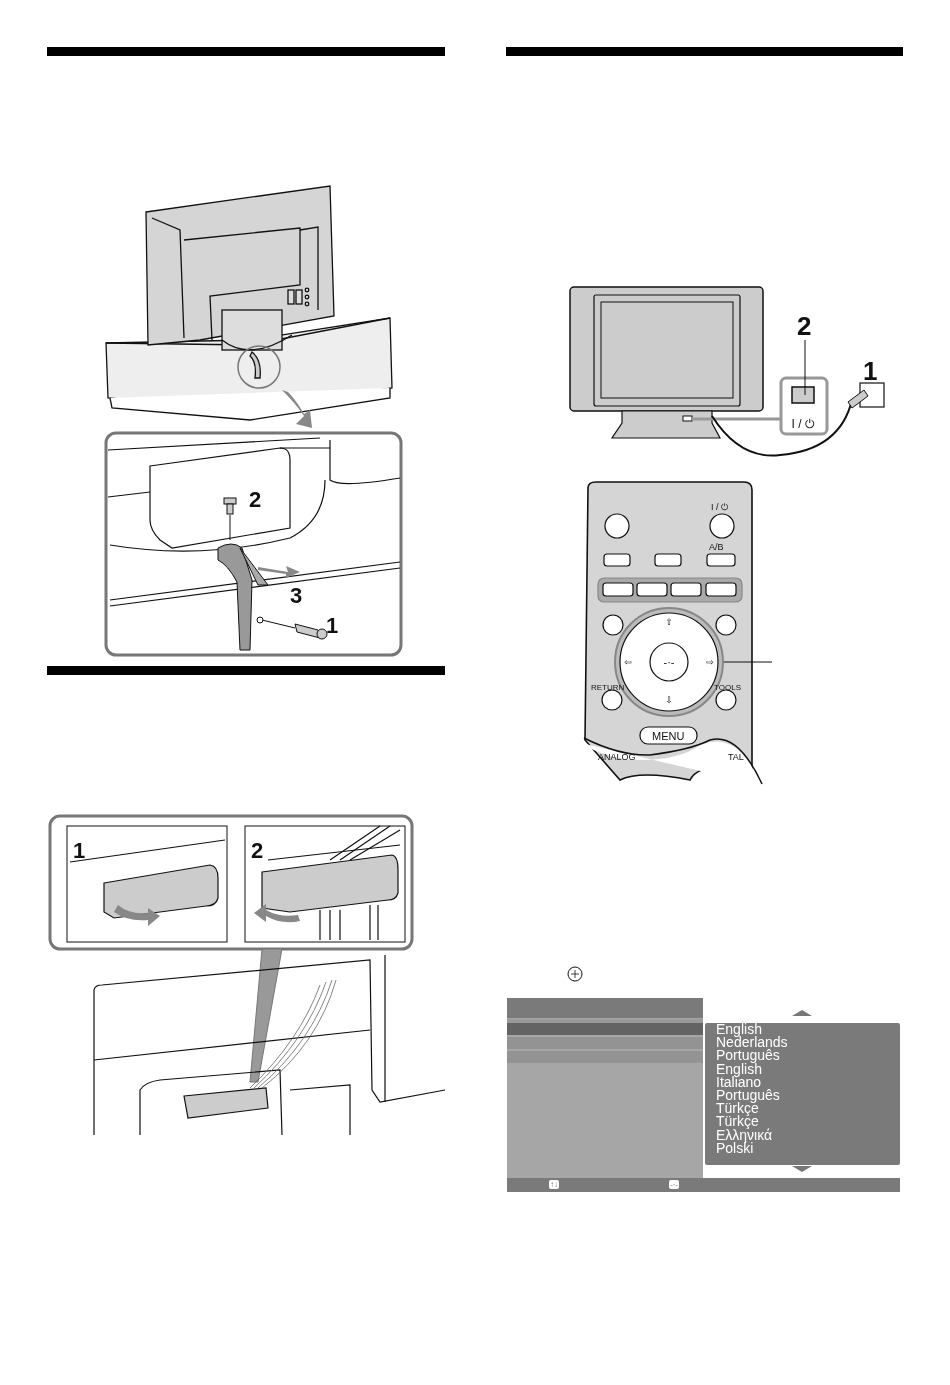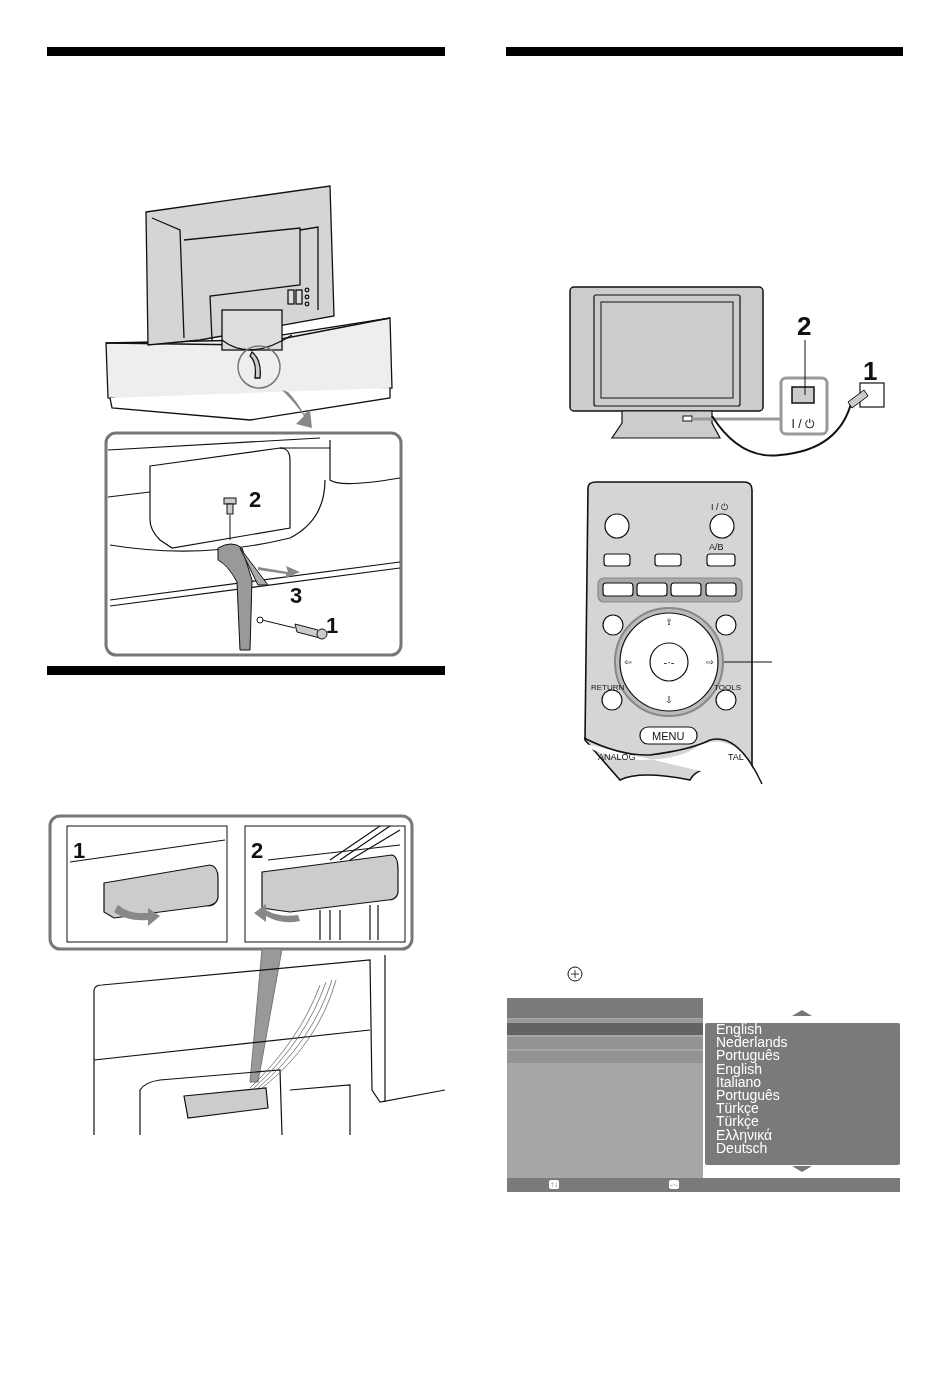--- a/index.html
+++ b/index.html
@@ -189,20 +189,20 @@
   <div class="list">
     <div>English</div>
     <div>Nederlands</div>
     <div>Português</div>
     <div>English</div>
     <div>Italiano</div>
     <div>Português</div>
     <div>Türkçe</div>
     <div>Türkçe</div>
     <div>Ελληνικά</div>
-    <div>Deutsch</div>
+    <div>Polski</div>
   </div>
   <div class="down"></div>
   <div class="footer">
     <span style="left:42px">↑↓</span>
     <span style="left:162px">-·-</span>
   </div>
 </div>
 
 </body></html>

